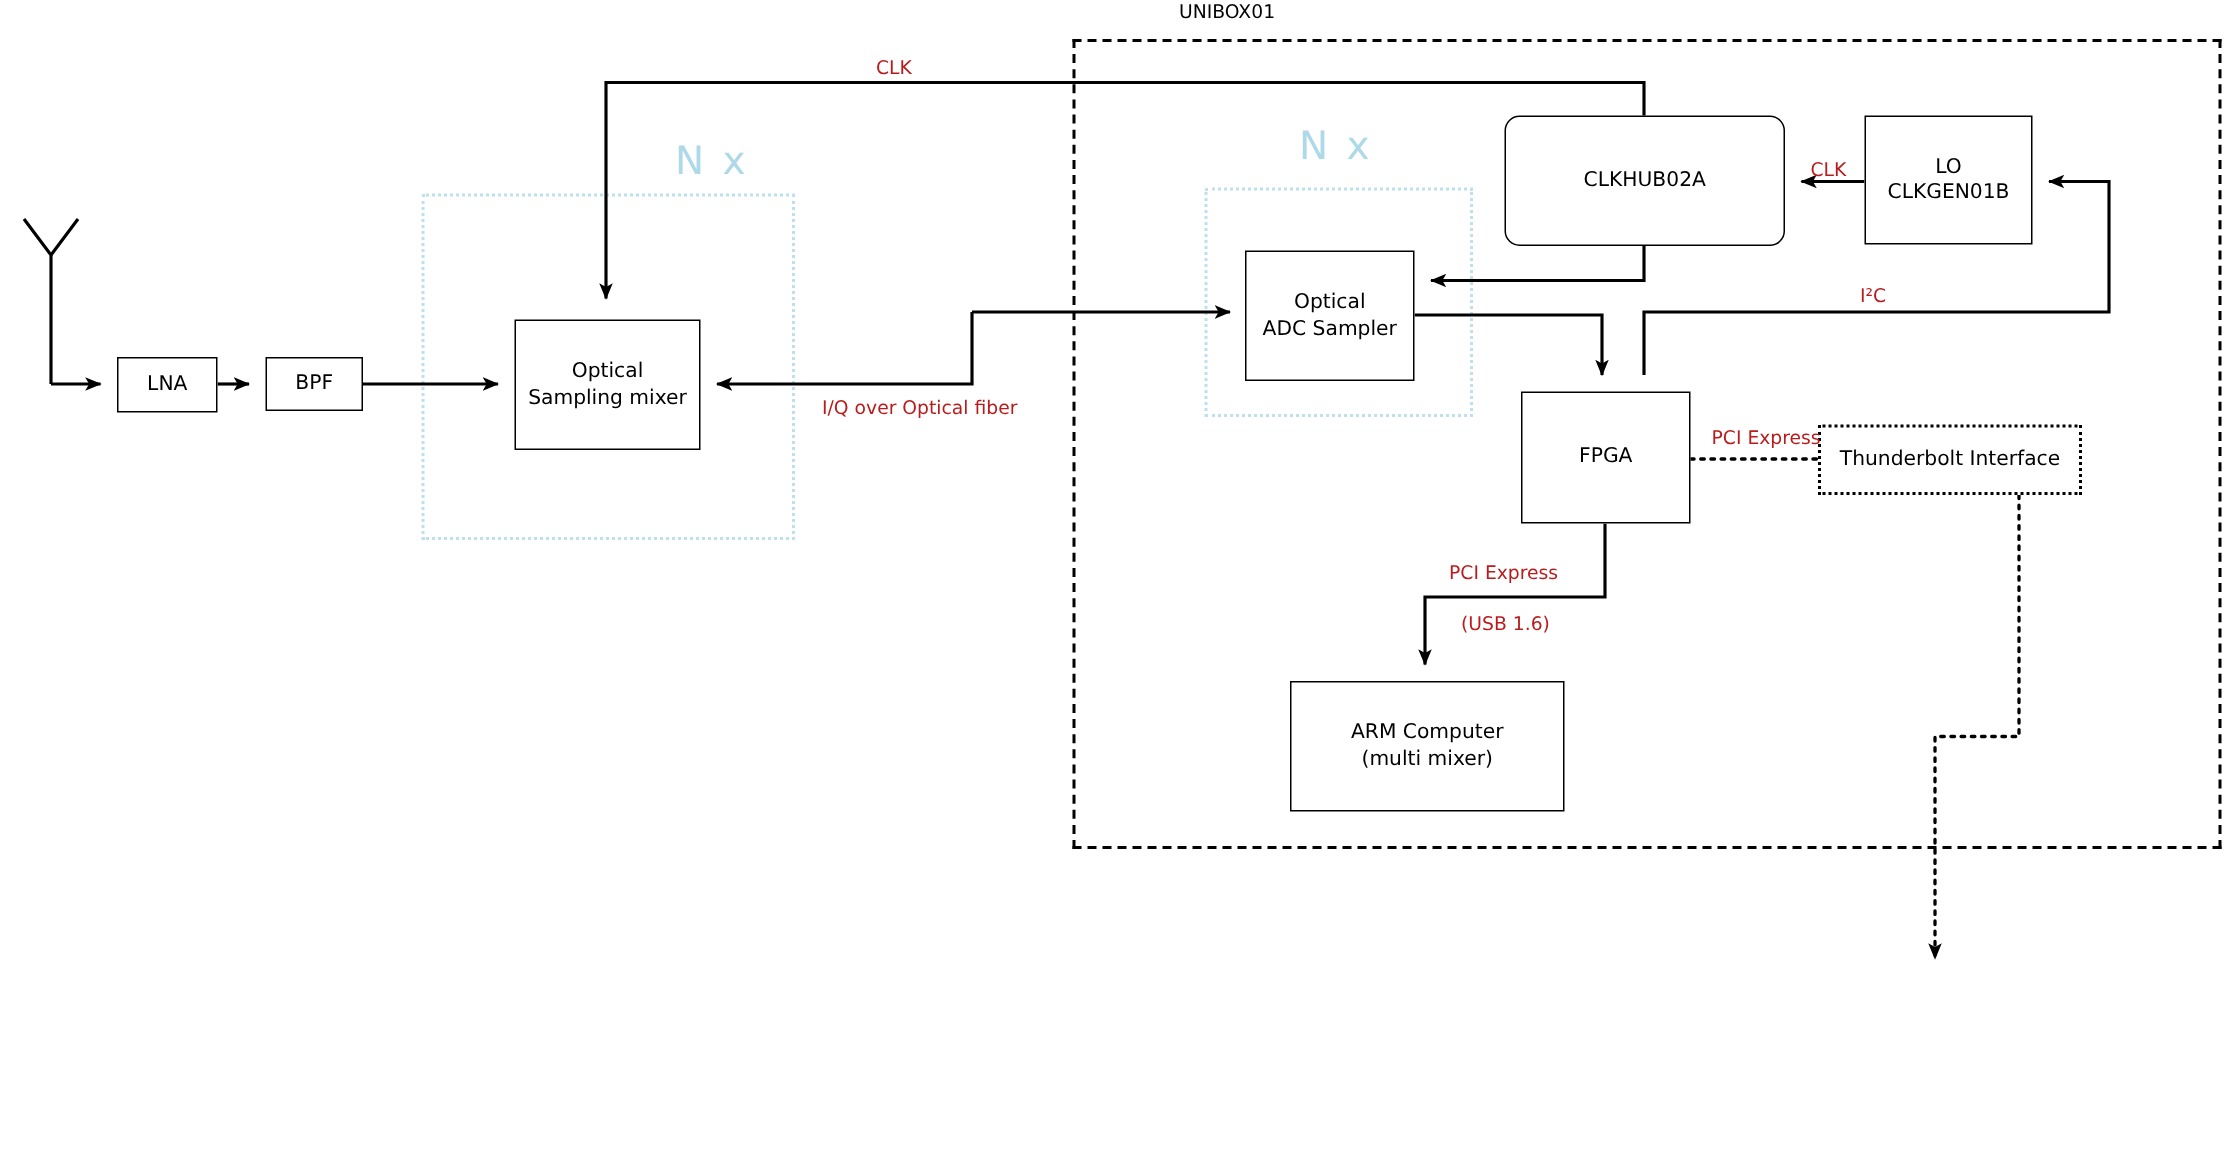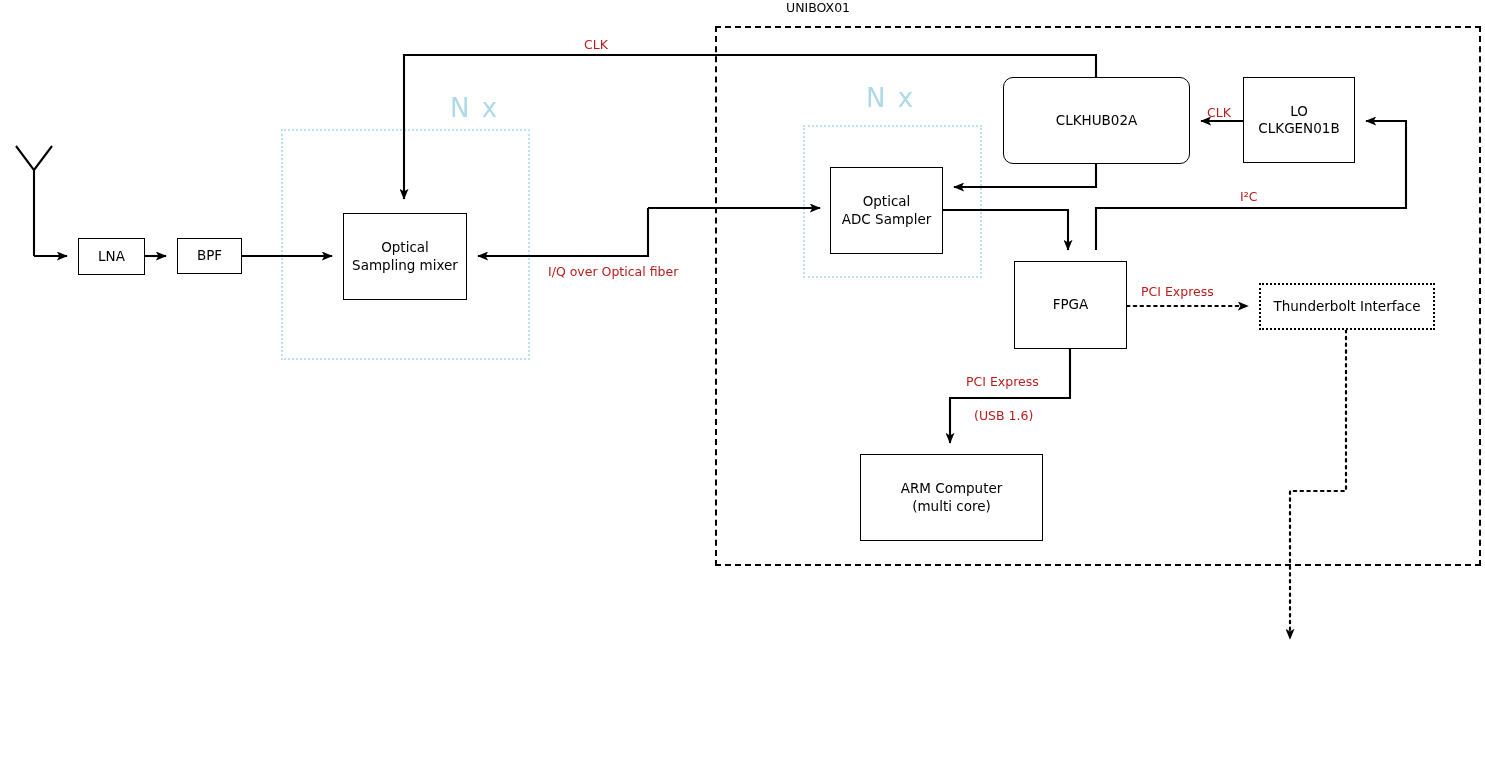--- a/index.html
+++ b/index.html
@@ -81,22 +81,22 @@
   <div class="blk solid" style="left:177px;top:238px;width:65px;height:36px;">BPF</div>
   <div class="blk solid" style="left:343px;top:213px;width:124px;height:87px;">Optical
 Sampling mixer</div>
   <div class="blk solid" style="left:830px;top:167px;width:113px;height:87px;">Optical
 ADC Sampler</div>
   <div class="blk solid" style="left:1003px;top:77px;width:187px;height:87px;border-radius:10px;">CLKHUB02A</div>
   <div class="blk solid" style="left:1243px;top:77px;width:112px;height:86px;">LO
 CLKGEN01B</div>
   <div class="blk solid" style="left:1014px;top:261px;width:113px;height:88px;">FPGA</div>
   <div class="blk solid" style="left:860px;top:454px;width:183px;height:87px;">ARM Computer
-(multi core)</div>
-  <div class="blk dotted" style="left:1259px;top:283px;width:176px;height:47px;">Thunderbolt Interface</div>
+(multi mixer)</div>
+  <div class="blk dotted" style="left:1212px;top:283px;width:176px;height:47px;">Thunderbolt Interface</div>
 
   <div class="lbl" style="left:584px;top:37px;">CLK</div>
   <div class="lbl" style="left:548px;top:264px;">I/Q over Optical fiber</div>
   <div class="lbl" style="left:1207px;top:105px;">CLK</div>
   <div class="lbl" style="left:1240px;top:189px;">I²C</div>
   <div class="lbl" style="left:1141px;top:284px;">PCI Express</div>
   <div class="lbl" style="left:966px;top:374px;">PCI Express</div>
   <div class="lbl" style="left:974px;top:408px;">(USB 1.6)</div>
 
 </div>

